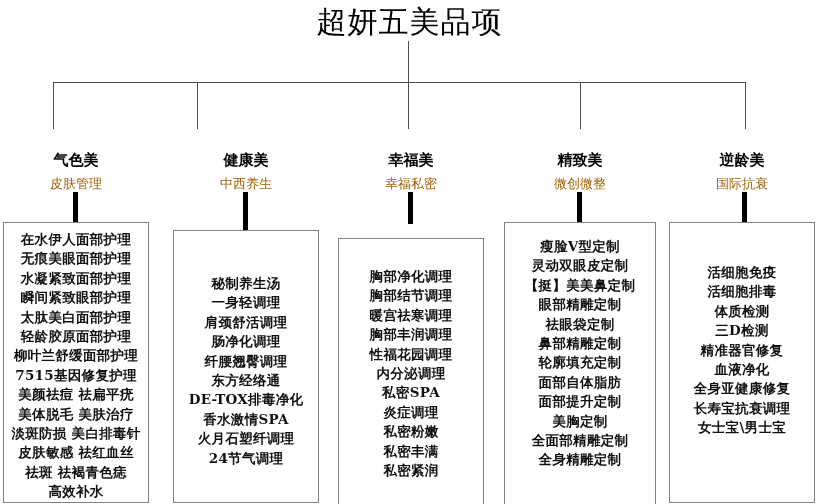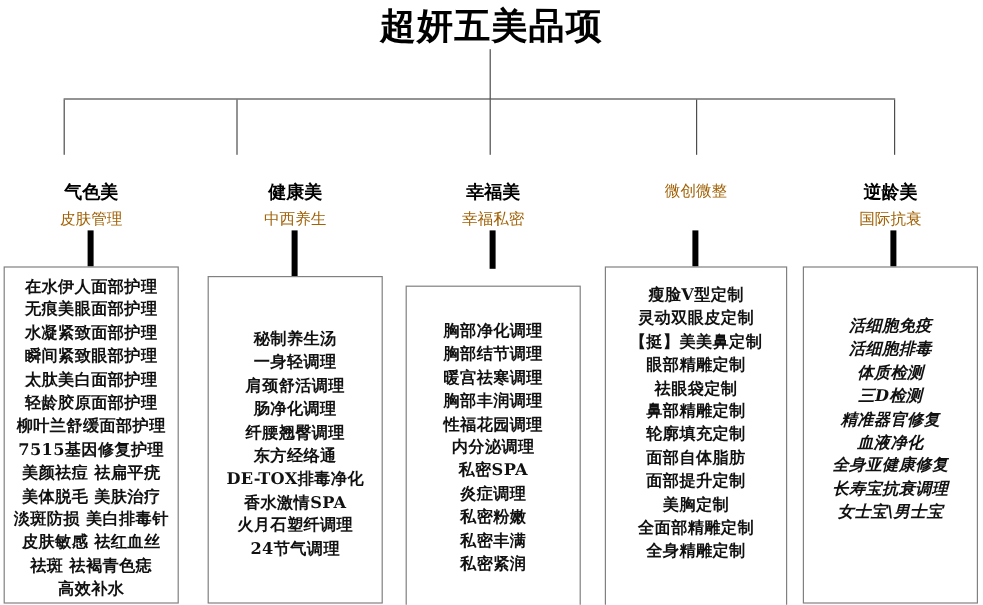--- a/index.html
+++ b/index.html
@@ -23,21 +23,21 @@
   }
 
   
   .title {
     position: absolute;
     left: 0;
     top: 2px;
     width: 819px;
     text-align: center;
     font-size: 30px;
-    font-weight: bold;
+    font-weight: normal;
     letter-spacing: 1px;
     color: #000000;
     font-family: "DejaVu Serif", "Liberation Serif", serif;
   }
 
   
   .tree-line {
     position: absolute;
     background: #4d4d4d;
   }
@@ -112,21 +112,21 @@
     color: #111111;
     white-space: nowrap;
     letter-spacing: 0.3px;
   }
 
   
   .items.c1 { padding-top: 7px; }
   .items.c2 { padding-top: 43px; }
   .items.c3 { padding-top: 28px; }
   .items.c4 { padding-top: 14px; }
-  .items.c5 { padding-top: 40px; font-style: italic; }
+  .items.c5 { padding-top: 40px; }
 </style>
 </head>
 <body>
 
 <div id="page">
 
   <div class="title">超妍五美品项</div>
 
   <div class="tree-line trunk"></div>
   <div class="tree-line crossbar"></div>
@@ -196,20 +196,21 @@
       <li>内分泌调理</li>
       <li>私密SPA</li>
       <li>炎症调理</li>
       <li>私密粉嫩</li>
       <li>私密丰满</li>
       <li>私密紧润</li>
     </ul>
   </div>
 
   <div class="col-head" style="left:504px; top:148px; width:152px;">
+    <div class="ch-title">精致美</div>
     <div class="ch-sub">微创微整</div>
   </div>
   <div class="stub" style="left:577px; top:192px; height:32px;"></div>
   <div class="box" style="left:504px; top:222px; width:152px; height:364px;">
     <ul class="items c4">
       <li>瘦脸V型定制</li>
       <li>灵动双眼皮定制</li>
       <li>【挺】美美鼻定制</li>
       <li>眼部精雕定制</li>
       <li>祛眼袋定制</li>

